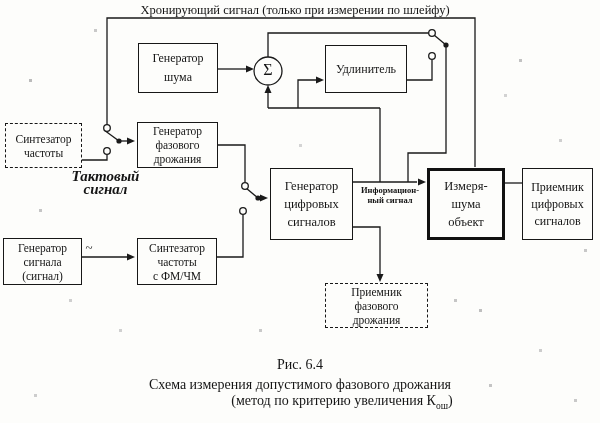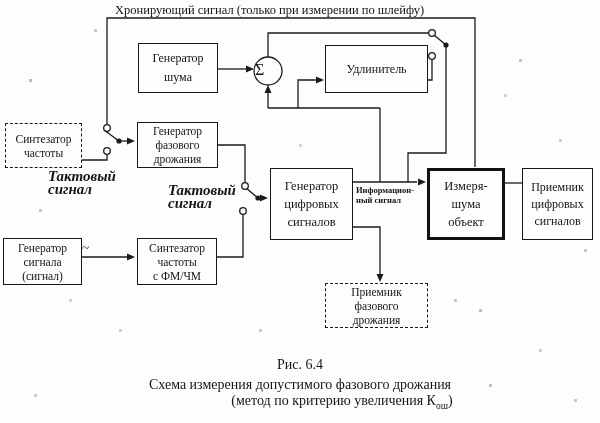--- a/index.html
+++ b/index.html
@@ -14,21 +14,21 @@
     position:absolute;box-sizing:border-box;
     border:1.5px solid #171717;background:#fdfdfb;
     display:flex;flex-direction:column;align-items:center;justify-content:center;
     text-align:center;
   }
   .box span{display:block;}
   .dashed{border:1.6px dashed #171717;}
   .thick{border:3px solid #111;}
   .t3s{font-size:11.5px;line-height:14px;}
   .t3m{font-size:12.5px;line-height:18px;}
-  .lbl{position:absolute;text-align:left;}
+  .lbl{position:absolute;text-align:center;}
   .small-bi{font-size:15px;font-weight:bold;font-style:italic;line-height:12.5px;}
   .tiny-b{font-size:8.5px;font-weight:bold;line-height:10px;}
   .cap{position:absolute;left:0;width:600px;text-align:center;font-size:14px;}
   sub.ksub{font-size:9.5px;}
   #speckles{position:absolute;left:0;top:0;width:1px;height:1px;background:transparent;
     box-shadow:30px 80px 0 1px #bbb, 95px 30px 0 1px #c9c9c9, 520px 60px 0 1px #c2c2c2,
     560px 140px 0 1px #cfcfcf, 40px 210px 0 1px #c5c5c5, 260px 330px 0 1px #c9c9c9,
     480px 310px 0 1px #bfbfbf, 540px 350px 0 1px #cccccc, 120px 330px 0 1px #d0d0d0,
     70px 300px 0 1px #cfcfcf, 585px 250px 0 1px #c8c8c8, 505px 95px 0 1px #d2d2d2,
     200px 255px 0 1px #d0d0d0, 455px 300px 0 1px #c6c6c6, 575px 400px 0 1px #c9c9c9,
@@ -110,21 +110,21 @@
 
   <div class="lbl" style="left:255px;top:57px;width:26px;height:26px;font-size:16px;line-height:26px;">Σ</div>
 
   <div class="lbl" style="left:115px;top:3px;width:360px;font-size:12.5px;">Хронирующий сигнал (только при измерении по шлейфу)</div>
 
   <div class="box" style="left:138px;top:43px;width:80px;height:50px;font-size:12px;justify-content:space-evenly;padding:3px 0;">
     <span>Генератор</span>
     <span>шума</span>
   </div>
 
-  <div class="box" style="left:325px;top:45px;width:103px;height:48px;font-size:12px;">
+  <div class="box" style="left:325px;top:45px;width:82px;height:48px;font-size:12px;">
     <span>Удлинитель</span>
   </div>
 
   <div class="box dashed t3s" style="left:5px;top:123px;width:77px;height:45px;">
     <span>Синтезатор</span>
     <span>частоты</span>
   </div>
 
   <div class="box t3s" style="left:137px;top:122px;width:81px;height:46px;">
     <span>Генератор</span>
@@ -163,24 +163,20 @@
   </div>
 
   <div class="box dashed t3s" style="left:325px;top:283px;width:103px;height:45px;">
     <span>Приемник</span>
     <span>фазового</span>
     <span>дрожания</span>
   </div>
 
   <div class="lbl small-bi" style="left:48px;top:170px;width:115px;">Тактовый сигнал</div>
 
-  <div class="lbl small-bi" style="left:168px;top:184px;width:66px;">
-    <span>Тактовый</span><br>
-    <span>сигнал</span>
-  </div>
 
   <div class="lbl tiny-b" style="left:356px;top:185px;width:68px;">
     <span>Информацион-</span><br>
     <span>ный сигнал</span>
   </div>
 
   <div class="lbl" style="left:82px;top:240px;width:14px;font-size:13px;">~</div>
 
   <div class="cap" style="top:357px;">Рис. 6.4</div>
   <div class="cap" style="top:377px;">Схема измерения допустимого фазового дрожания</div>

